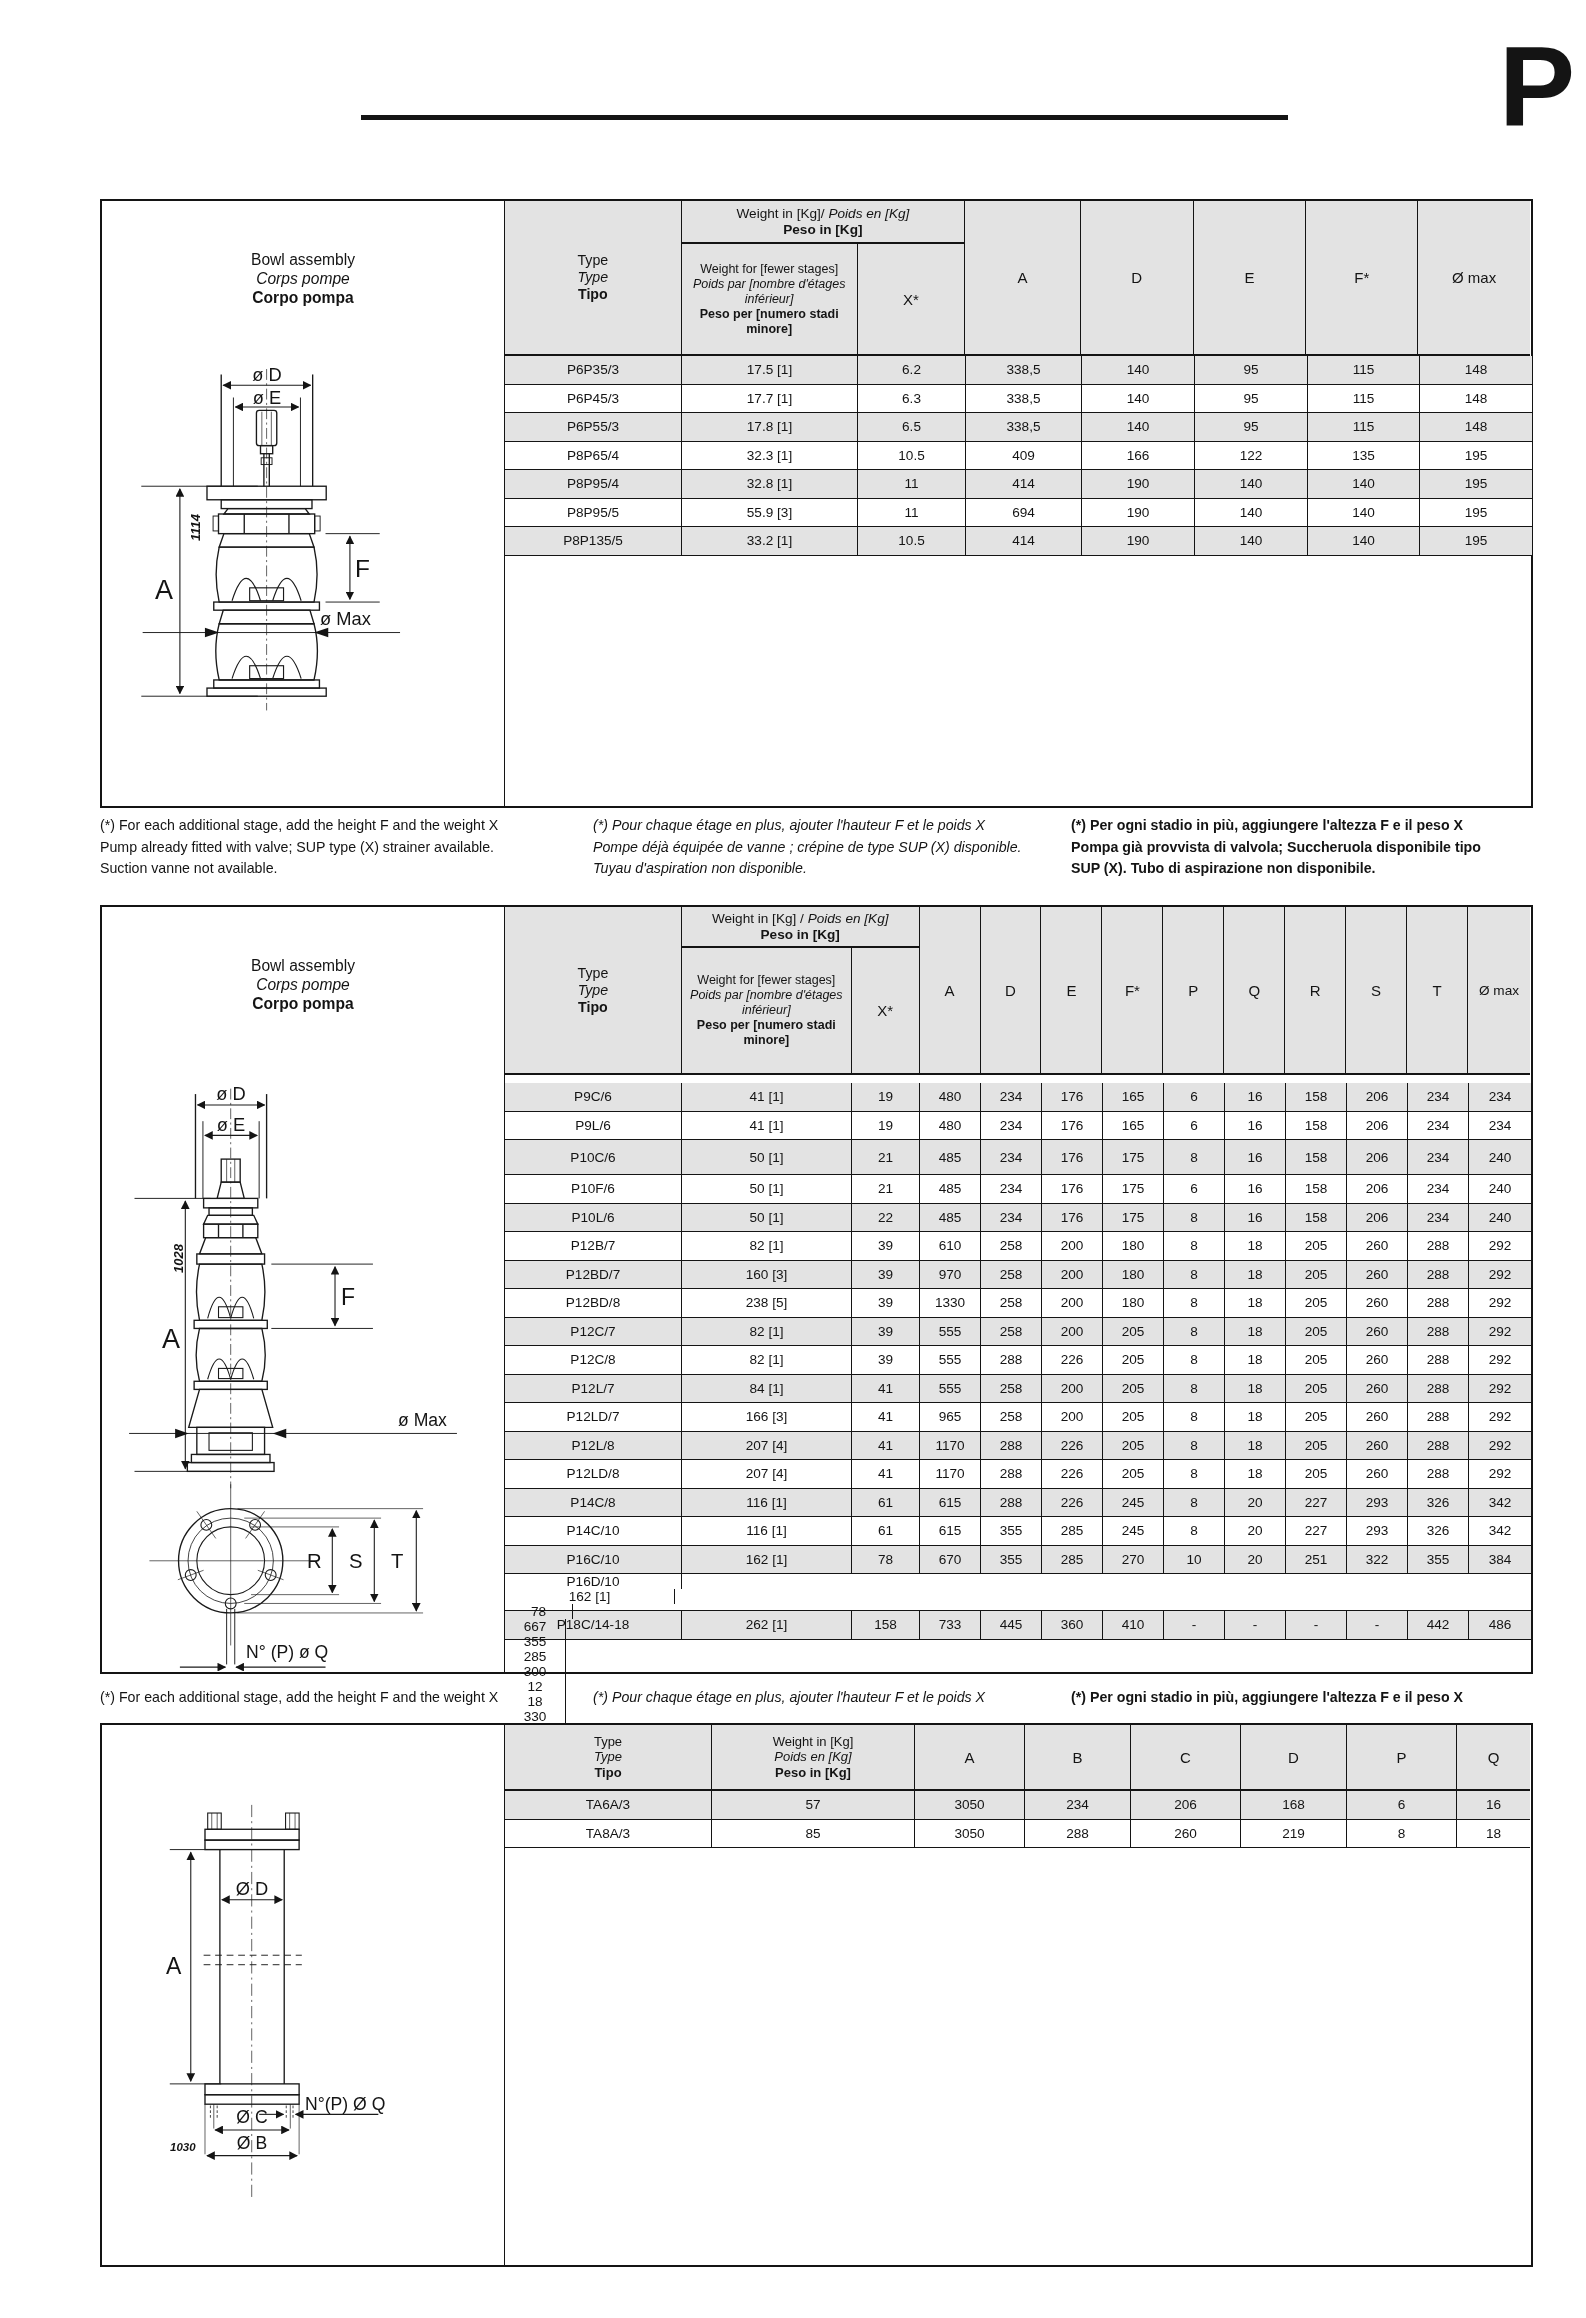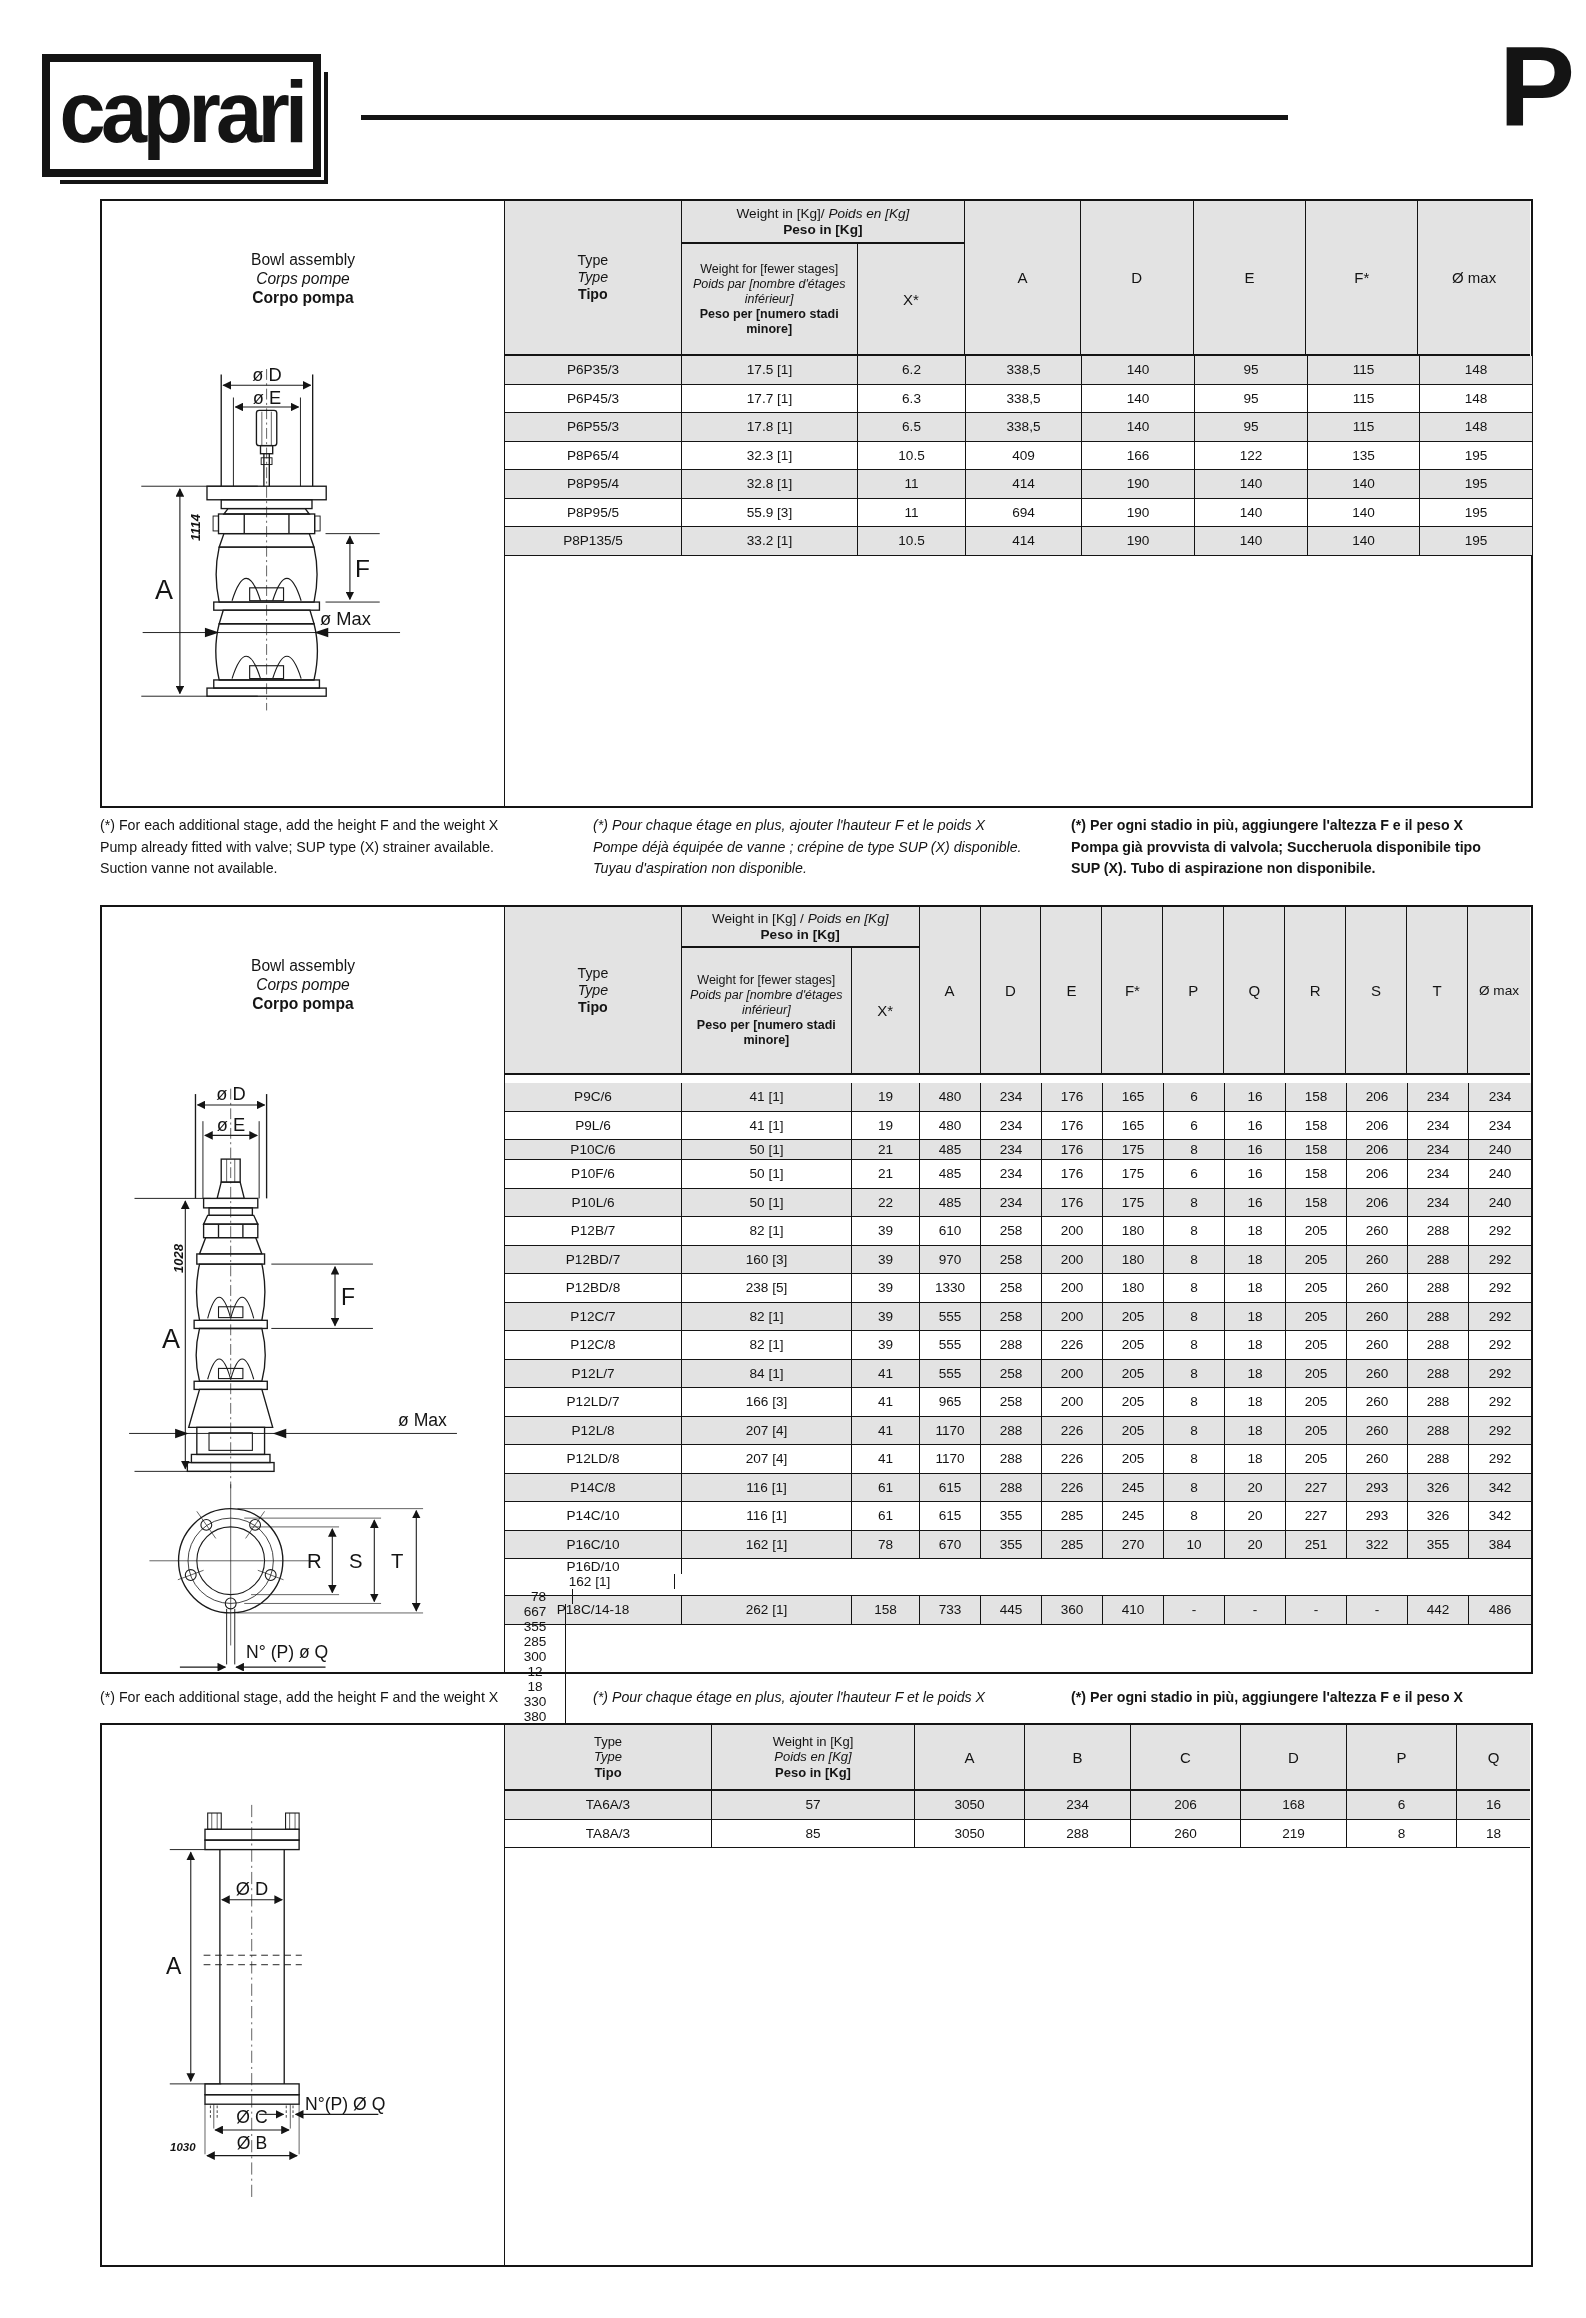--- a/index.html
+++ b/index.html
@@ -68,23 +68,20 @@
   .dlab.ctr{text-align:center; width:68px;}
   .code-rot{transform:rotate(-90deg); transform-origin:center; font-size:13px; font-style:italic; font-weight:bold;}
   .code-h{font-size:11.5px; font-style:italic; font-weight:bold;}
   svg{position:absolute; left:0; top:0;}
 </style>
 </head>
 <body>
 
 <div class="page">
 
-  <div class="logo">
-    <span class="logo-text">caprari</span>
-  </div>
   <div class="hrule"></div>
   <div class="page-letter">P</div>
 
   <div class="tbl" style="top:199px; height:609px;">
     <div class="lcell">
       <div class="lcell-label" style="top:49px;">
         <div>Bowl assembly</div>
         <div class="lab-fr">Corps pompe</div>
         <div class="lab-it">Corpo pompa</div>
       </div>
@@ -421,21 +418,21 @@
           <div class="dcell" style="width: 61px;">234</div>
           <div class="dcell" style="width: 61px;">176</div>
           <div class="dcell" style="width: 61px;">165</div>
           <div class="dcell" style="width: 61px;">6</div>
           <div class="dcell" style="width: 61px;">16</div>
           <div class="dcell" style="width: 61px;">158</div>
           <div class="dcell" style="width: 61px;">206</div>
           <div class="dcell" style="width: 61px;">234</div>
           <div class="dcell" style="width: 62px;">234</div>
         </div>
-        <div class="drow shade" style="height: 20px;">
+        <div class="drow shade" style="height: 35px;">
           <div class="dcell" style="width: 177px;">P10C/6</div>
           <div class="dcell" style="width: 170px;">50 [1]</div>
           <div class="dcell" style="width: 68px;">21</div>
           <div class="dcell" style="width: 61px;">485</div>
           <div class="dcell" style="width: 61px;">234</div>
           <div class="dcell" style="width: 61px;">176</div>
           <div class="dcell" style="width: 61px;">175</div>
           <div class="dcell" style="width: 61px;">8</div>
           <div class="dcell" style="width: 61px;">16</div>
           <div class="dcell" style="width: 61px;">158</div>

